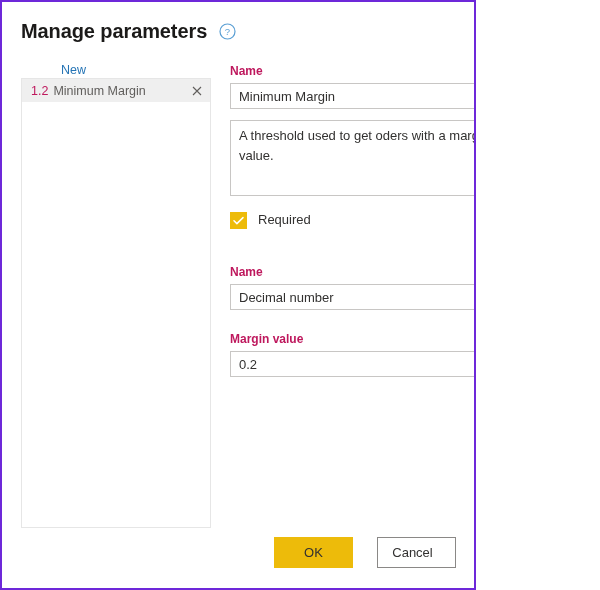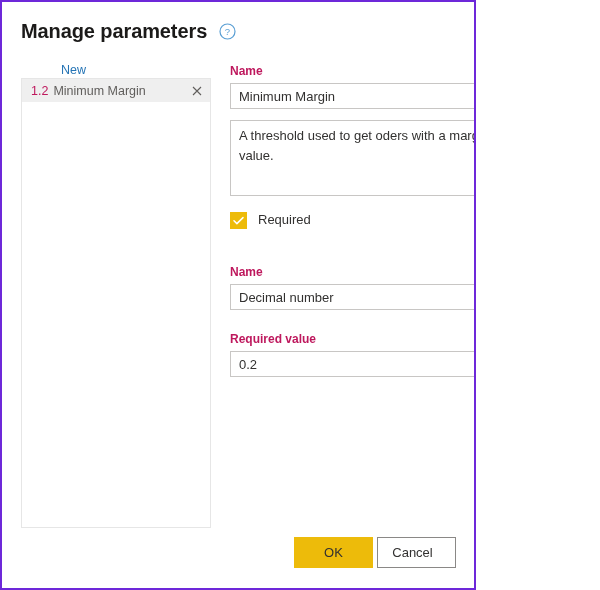--- a/index.html
+++ b/index.html
@@ -185,21 +185,21 @@
   }
   .chevron { display: block; }
   .narrow { width: 276px; }
 
   
   .footer {
     position: absolute;
     right: 18px;
     bottom: 20px;
     display: flex;
-    gap: 4px;
+    gap: 24px;
   }
   .btn {
     box-sizing: border-box;
     height: 31px;
     min-width: 79px;
     font-family: "Liberation Sans", sans-serif;
     font-size: 13px;
     border: 1px solid transparent;
     cursor: pointer;
     padding: 0 14px;
@@ -271,21 +271,21 @@
           <path d="M1 1.5 L6 6.3 L11 1.5" stroke="#605e5c" stroke-width="1.1" fill="none"></path>
         </svg>
       </span>
     </div>
 
     <div class="gap-md"></div>
 
 
     <div class="gap-md"></div>
 
-    <div class="field-label">Required value</div>
+    <div class="field-label">Margin value</div>
     <input class="text-input narrow" type="text" value="0.2" style="">
   </div>
 
   <div class="footer">
     <button class="btn btn-primary">OK</button>
     <button class="btn btn-secondary">Cancel</button>
   </div>
 
 </div>
 

